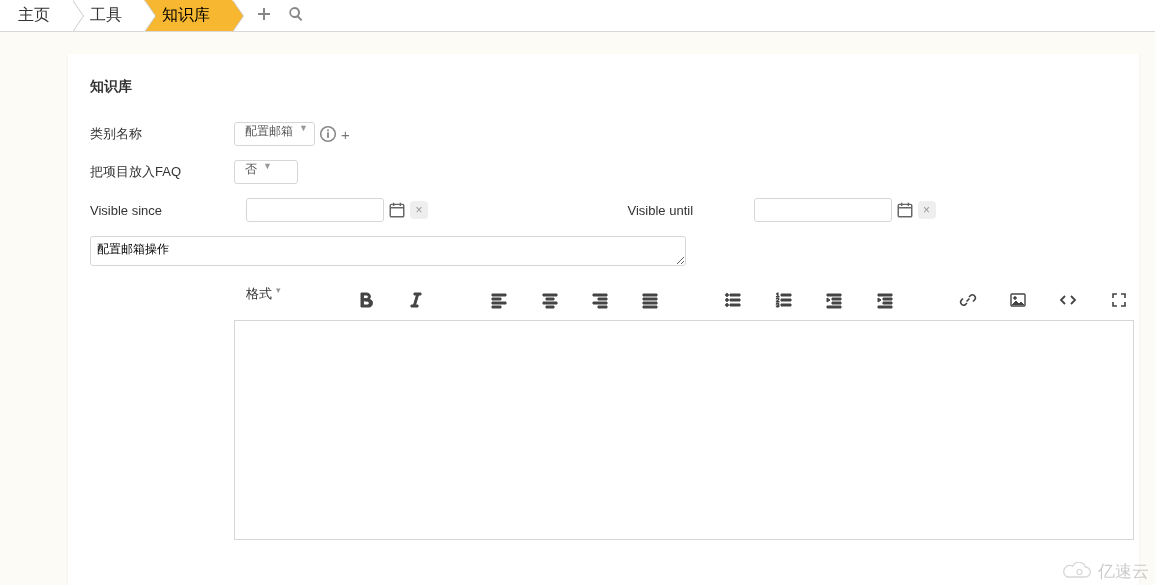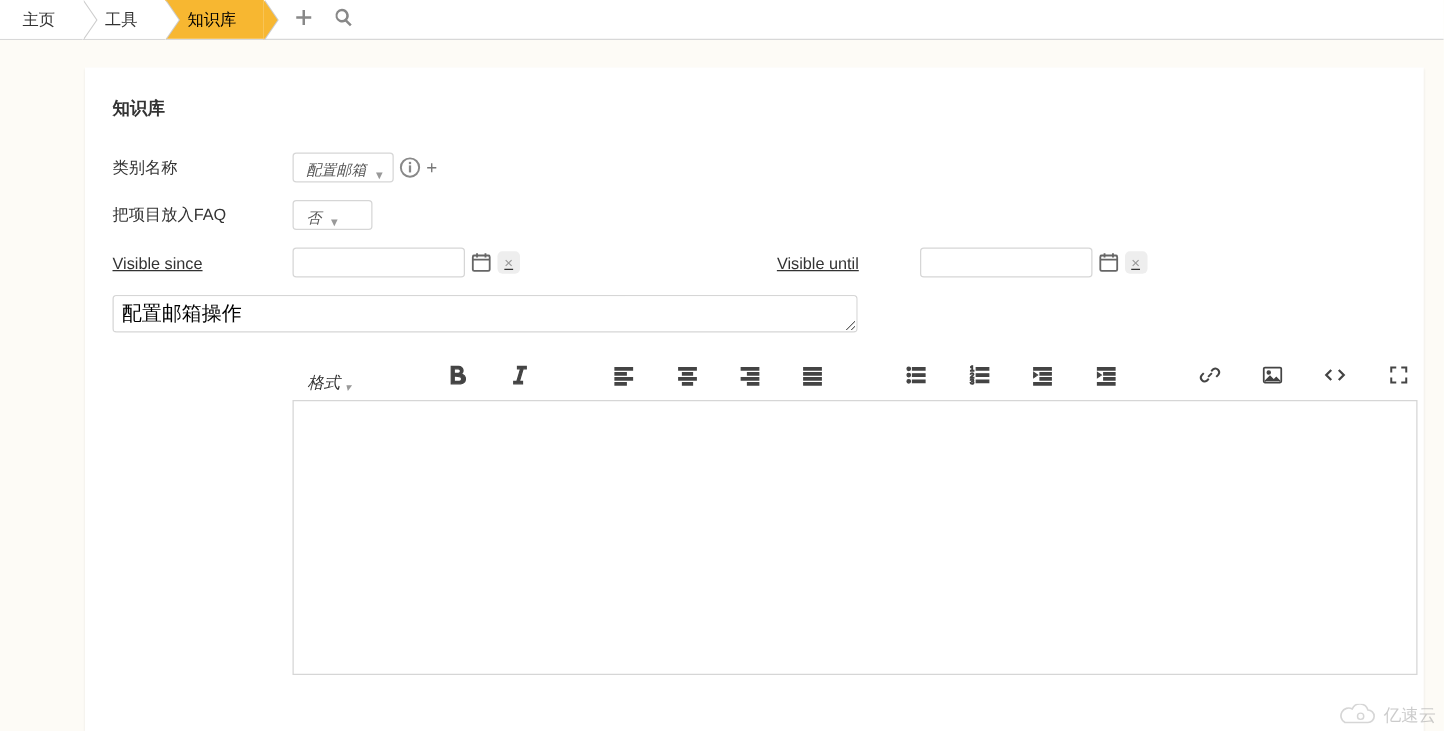--- a/index.html
+++ b/index.html
@@ -1,65 +1,65 @@
 <!DOCTYPE html>
 <html><head>
 <meta charset="utf-8">
 <style>
   * { box-sizing: border-box; margin: 0; padding: 0; }
   html, body { width: 1155px; height: 585px; font-family: Arial, "Microsoft YaHei", sans-serif; font-size: 13px; color: #333; background: #fdfbf6; overflow: hidden; }
 
   
   .topbar { height: 32px; background: #fff; border-bottom: 1px solid #d8d8d8; display: flex; align-items: stretch; }
-  .crumb { position: relative; display: flex; align-items: center; padding: 0 22px 0 18px; font-size: 13px; background: #fff; }
+  .crumb { position: relative; display: flex; align-items: center; padding: 0 22px 0 18px; font-size: 16px; background: #fff; }
   .crumb::after { content: ""; position: absolute; right: -11px; top: 0; width: 0; height: 0;
     border-top: 16px solid transparent; border-bottom: 16px solid transparent; border-left: 11px solid #fff; z-index: 2; }
   .crumb::before { content: ""; position: absolute; right: -12px; top: 0; width: 0; height: 0;
     border-top: 16px solid transparent; border-bottom: 16px solid transparent; border-left: 11px solid #ccc; z-index: 1; }
   .crumb.active { background: #f7b731; color: #000; font-weight: 500; }
   .crumb.active::after { border-left-color: #f7b731; }
   .topicons { display: flex; align-items: center; gap: 16px; padding-left: 24px; }
   .topicons svg { width: 16px; height: 16px; fill: #888; }
 
   
   .card { position: absolute; left: 68px; top: 54px; right: 16px; bottom: 0; background: #fff; box-shadow: 0 1px 2px rgba(0,0,0,0.08); padding: 24px 22px 0 22px; overflow: hidden; }
   .card-title { font-size: 14px; font-weight: 600; margin-bottom: 20px; }
 
   .sectionbar { background: #f3f2ee; height: 40px; display: flex; align-items: center; padding-left: 200px; font-weight: 600; font-size: 13px; margin-bottom: 16px; }
 
   .form-row { display: flex; align-items: center; min-height: 36px; margin-bottom: 2px; }
   .form-label { width: 144px; font-size: 13px; color: #333; }
   .form-cell { display: flex; align-items: center; gap: 4px; }
 
-  .sel { display: inline-flex; align-items: flex-end; border: 1px solid #d6d6d6; background: #fff; height: 24px; border-radius: 3px; padding: 0 6px 0 10px; font-size: 12px; color: #555; min-width: 64px; gap: 6px; cursor: pointer; font-style: italic; }
+  .sel { display: inline-flex; align-items: flex-start; border: 1px solid #d6d6d6; background: #fff; height: 24px; border-radius: 3px; padding: 0 6px 0 10px; font-size: 12px; color: #555; min-width: 64px; gap: 6px; cursor: pointer; }
   .sel .caret { font-size: 9px; color: #999; }
 
   .txt { border: 1px solid #d6d6d6; height: 24px; border-radius: 3px; padding: 0 6px; font-size: 12px; background: #fff; }
   .date { width: 138px; }
   .ghosticon { width: 18px; height: 18px; fill: #777; }
   .chip { width: 18px; height: 18px; border-radius: 4px; background: #eee; display: inline-flex; align-items: center; justify-content: center; color: #999; font-size: 12px; }
 
-  .dual { display: grid; grid-template-columns: 144px 1fr 120px 1fr; align-items: center; height: 36px; gap: 0; text-decoration: underline; }
+  .dual { display: grid; grid-template-columns: 144px 1fr 120px 1fr; align-items: center; height: 36px; gap: 12px; }
 
   .subject-row { display: flex; align-items: flex-start; margin-top: 8px; }
   .subject-row .form-label { padding-top: 6px; }
-  textarea.subject { width: 596px; height: 30px; resize: both; border: 1px solid #d6d6d6; border-radius: 3px; padding: 4px 6px; font-size: 16px; font-family: inherit; }
+  textarea.subject { width: 596px; height: 30px; resize: both; border: 1px solid #d6d6d6; border-radius: 3px; padding: 4px 6px; font-size: 12px; font-family: inherit; }
 
   
   .editor-wrap { margin-left: 144px; margin-top: 16px; width: 900px; }
   .tbar { display: flex; align-items: center; gap: 20px; height: 36px; }
   .tbtn { width: 34px; height: 30px; display: inline-flex; align-items: center; justify-content: center; border-radius: 3px; cursor: pointer; }
   .tbtn svg { width: 18px; height: 18px; fill: #444; stroke: #444; }
   .tsep { width: 14px; }
   .fmt { border: none; padding: 0 10px 0 12px; height: 30px; font-size: 13px; gap: 4px; color:#333; }
 
   .editor-body { border: 1px solid #d6d6d6; height: 220px; margin-top: 2px; background:#fff; }
 
   
-  .wm { position: absolute; right: 6px; bottom: 2px; opacity: .6; font-size: 14px; color: #aaa; display: flex; align-items: center; gap: 4px; pointer-events: none; }
+  .wm { position: absolute; right: 6px; bottom: 2px; opacity: .6; font-size: 17px; color: #aaa; display: flex; align-items: center; gap: 4px; pointer-events: none; }
   .wm svg { width: 34px; height: 20px; fill: #bbb; }
 </style>
 </head>
 <body>
 
 <div class="topbar">
   <div class="crumb">
       <span>主页</span>
     </div>
   <div class="crumb">

